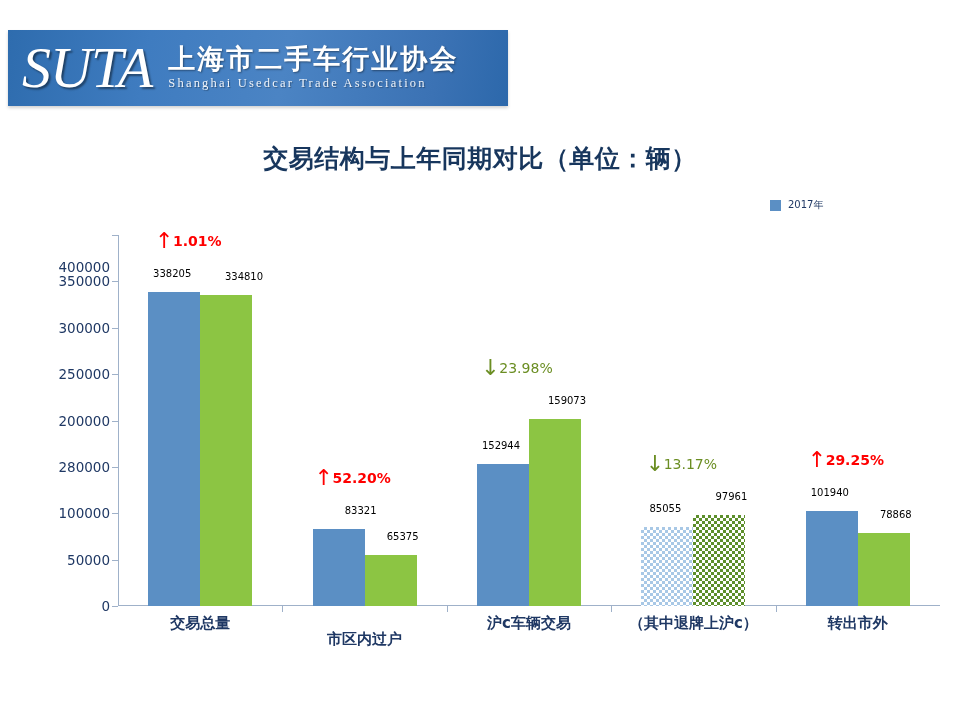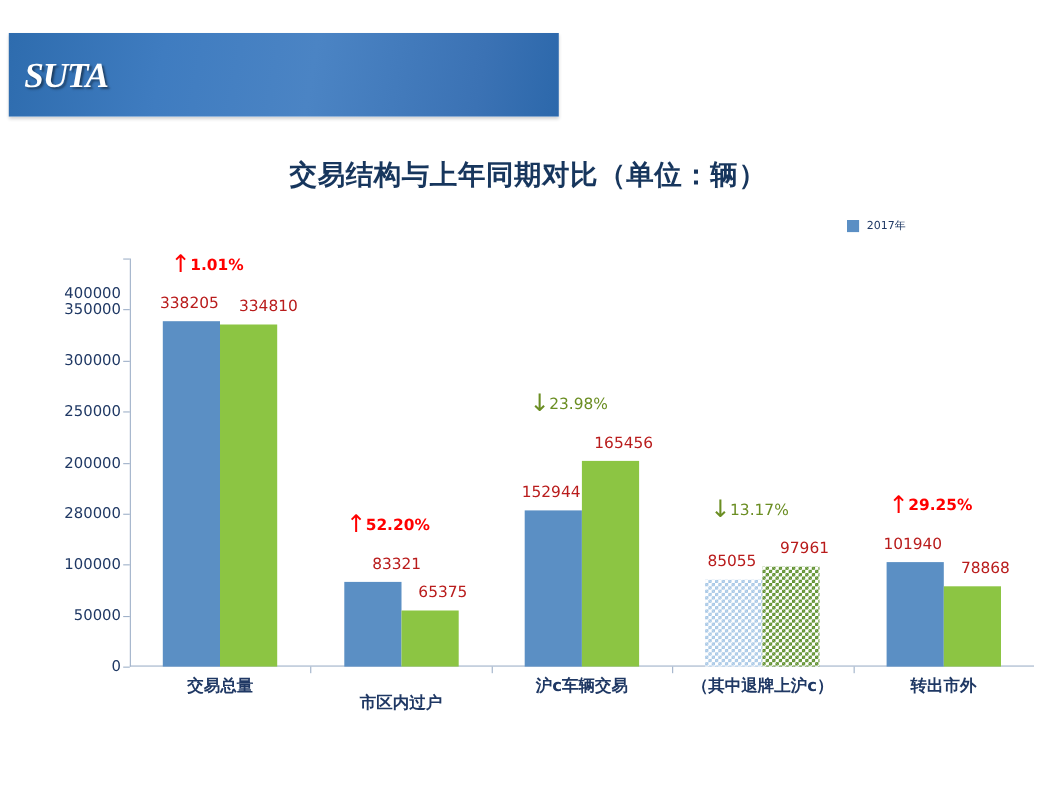--- a/index.html
+++ b/index.html
@@ -29,22 +29,22 @@
   .banner-inner {
     position: absolute;
     inset: 0;
     display: flex;
     align-items: center;
     padding-left: 14px;
   }
   .banner-suta {
     font-family: "Liberation Serif", serif;
     font-style: italic;
-    font-weight: bold;
-    font-size: 32px;
+    font-weight: normal;
+    font-size: 58px;
     color: #ffffff;
     letter-spacing: -1px;
     text-shadow: 2px 2px 2px rgba(0,0,0,0.45);
     line-height: 1;
     margin-right: 16px;
   }
   .banner-cn-block {
     display: flex;
     flex-direction: column;
     justify-content: center;
@@ -182,22 +182,22 @@
       linear-gradient(45deg, #5d8f2b 25%, transparent 25%, transparent 75%, #5d8f2b 75%),
       linear-gradient(45deg, #5d8f2b 25%, transparent 25%, transparent 75%, #5d8f2b 75%);
     background-size: 6px 6px;
     background-position: 0 0, 3px 3px;
   }
 
   
   .val-label {
     position: absolute;
     font-family: "DejaVu Sans", sans-serif;
-    font-size: 14px;
-    color: #b91c1c;
+    font-size: 10px;
+    color: #000000;
     white-space: nowrap;
     transform: translateX(-50%);
   }
 
   
   .delta {
     position: absolute;
     display: flex;
     align-items: center;
     white-space: nowrap;
@@ -239,20 +239,24 @@
     white-space: nowrap;
     transform: translateX(-50%);
   }
 </style>
 </head>
 <body>
 
 <div class="banner">
   <div class="banner-inner">
     <div class="banner-suta">SUTA</div>
+    <div class="banner-cn-block">
+      <div class="banner-cn">上海市二手车行业协会</div>
+      <div class="banner-en">Shanghai Usedcar Trade Association</div>
+    </div>
   </div>
 </div>
 
 <div class="chart-title">交易结构与上年同期对比（单位：辆）</div>
 
 <div class="legend">
   <div class="legend-row">
     <span class="legend-swatch" style="background:#5b8fc4"></span>
     <span class="legend-label">2017年</span>
   </div>
@@ -296,21 +300,21 @@
     <div class="val-label" style="left: 218.6px; top: 269.72px; margin-left: 24px;">83321</div>
     <div class="val-label" style="left: 284.6px; top: 296.226px;">65375</div>
     <div class="delta up" style="left: 234.6px; top: 231.72px;">
       <span class="delta-arrow">↑</span>
       <span class="delta-pct">52.20%</span>
     </div>
     <div class="xtick" style="left: 328.8px;"></div>
     <div class="bar s2017" style="left: 359px; width: 52px; height: 141.856px;"></div>
     <div class="bar s2016" style="left: 411px; width: 52px; height: 186.612px;"></div>
     <div class="val-label" style="left: 383px; top: 205.144px;">152944</div>
-    <div class="val-label" style="left: 449px; top: 160.388px;">165456</div>
+    <div class="val-label" style="left: 449px; top: 160.388px;">159073</div>
     <div class="delta down" style="left: 399px; top: 122.388px;">
       <span class="delta-arrow">↓</span>
       <span class="delta-pct">23.98%</span>
     </div>
     <div class="xtick" style="left: 493.2px;"></div>
     <div class="bar pat2017" style="left: 523.4px; width: 52px; height: 78.8885px;"></div>
     <div class="bar pat2016" style="left: 575.4px; width: 52px; height: 90.8588px;"></div>
     <div class="val-label" style="left: 547.4px; top: 268.111px;">85055</div>
     <div class="val-label" style="left: 613.4px; top: 256.141px;">97961</div>
     <div class="delta down" style="left: 563.4px; top: 218.141px;">

